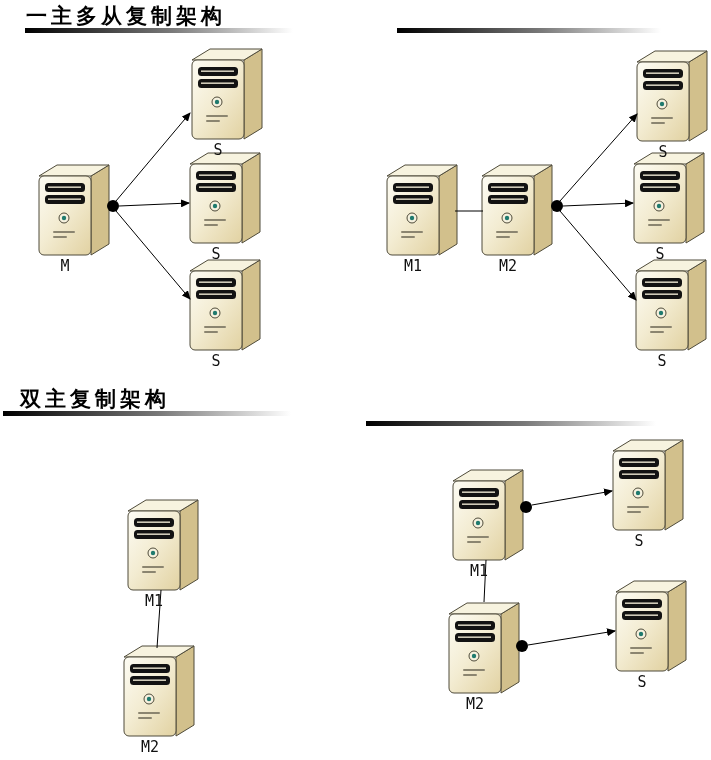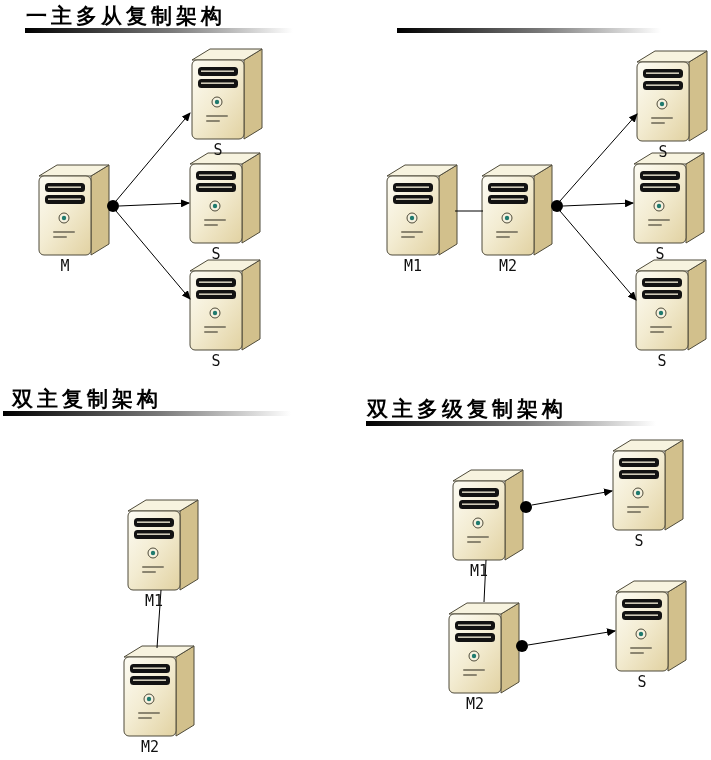--- a/index.html
+++ b/index.html
@@ -101,24 +101,23 @@
       <circle cx="526" cy="507" r="6" fill="#000"></circle>
       <circle cx="522" cy="646" r="6" fill="#000"></circle>
     </g>
   </svg>
 
   <div class="diagram-title" style="left:26px;top:4px">一主多从复制架构</div>
   <div class="title-bar" style="left:25px;top:28px;width:268px"></div>
 
   <div class="title-bar" style="left:397px;top:28px;width:264px"></div>
 
-  <div class="diagram-title" style="left:12px;top:387px">双主复制架构</div>
+  <div class="diagram-title" style="left:20px;top:387px">双主复制架构</div>
   <div class="title-bar" style="left:3px;top:411px;width:288px"></div>
 
-  <div class="diagram-title" style="left:367px;top:397px">双主多级复制架构</div>
   <div class="title-bar" style="left:366px;top:421px;width:290px"></div>
 
   <div class="node-label" style="left:65px;top:257px">M</div>
   <div class="node-label" style="left:218px;top:141px">S</div>
   <div class="node-label" style="left:216px;top:245px">S</div>
   <div class="node-label" style="left:216px;top:352px">S</div>
 
   <div class="node-label" style="left:413px;top:257px">M1</div>
   <div class="node-label" style="left:508px;top:257px">M2</div>
   <div class="node-label" style="left:663px;top:143px">S</div>

